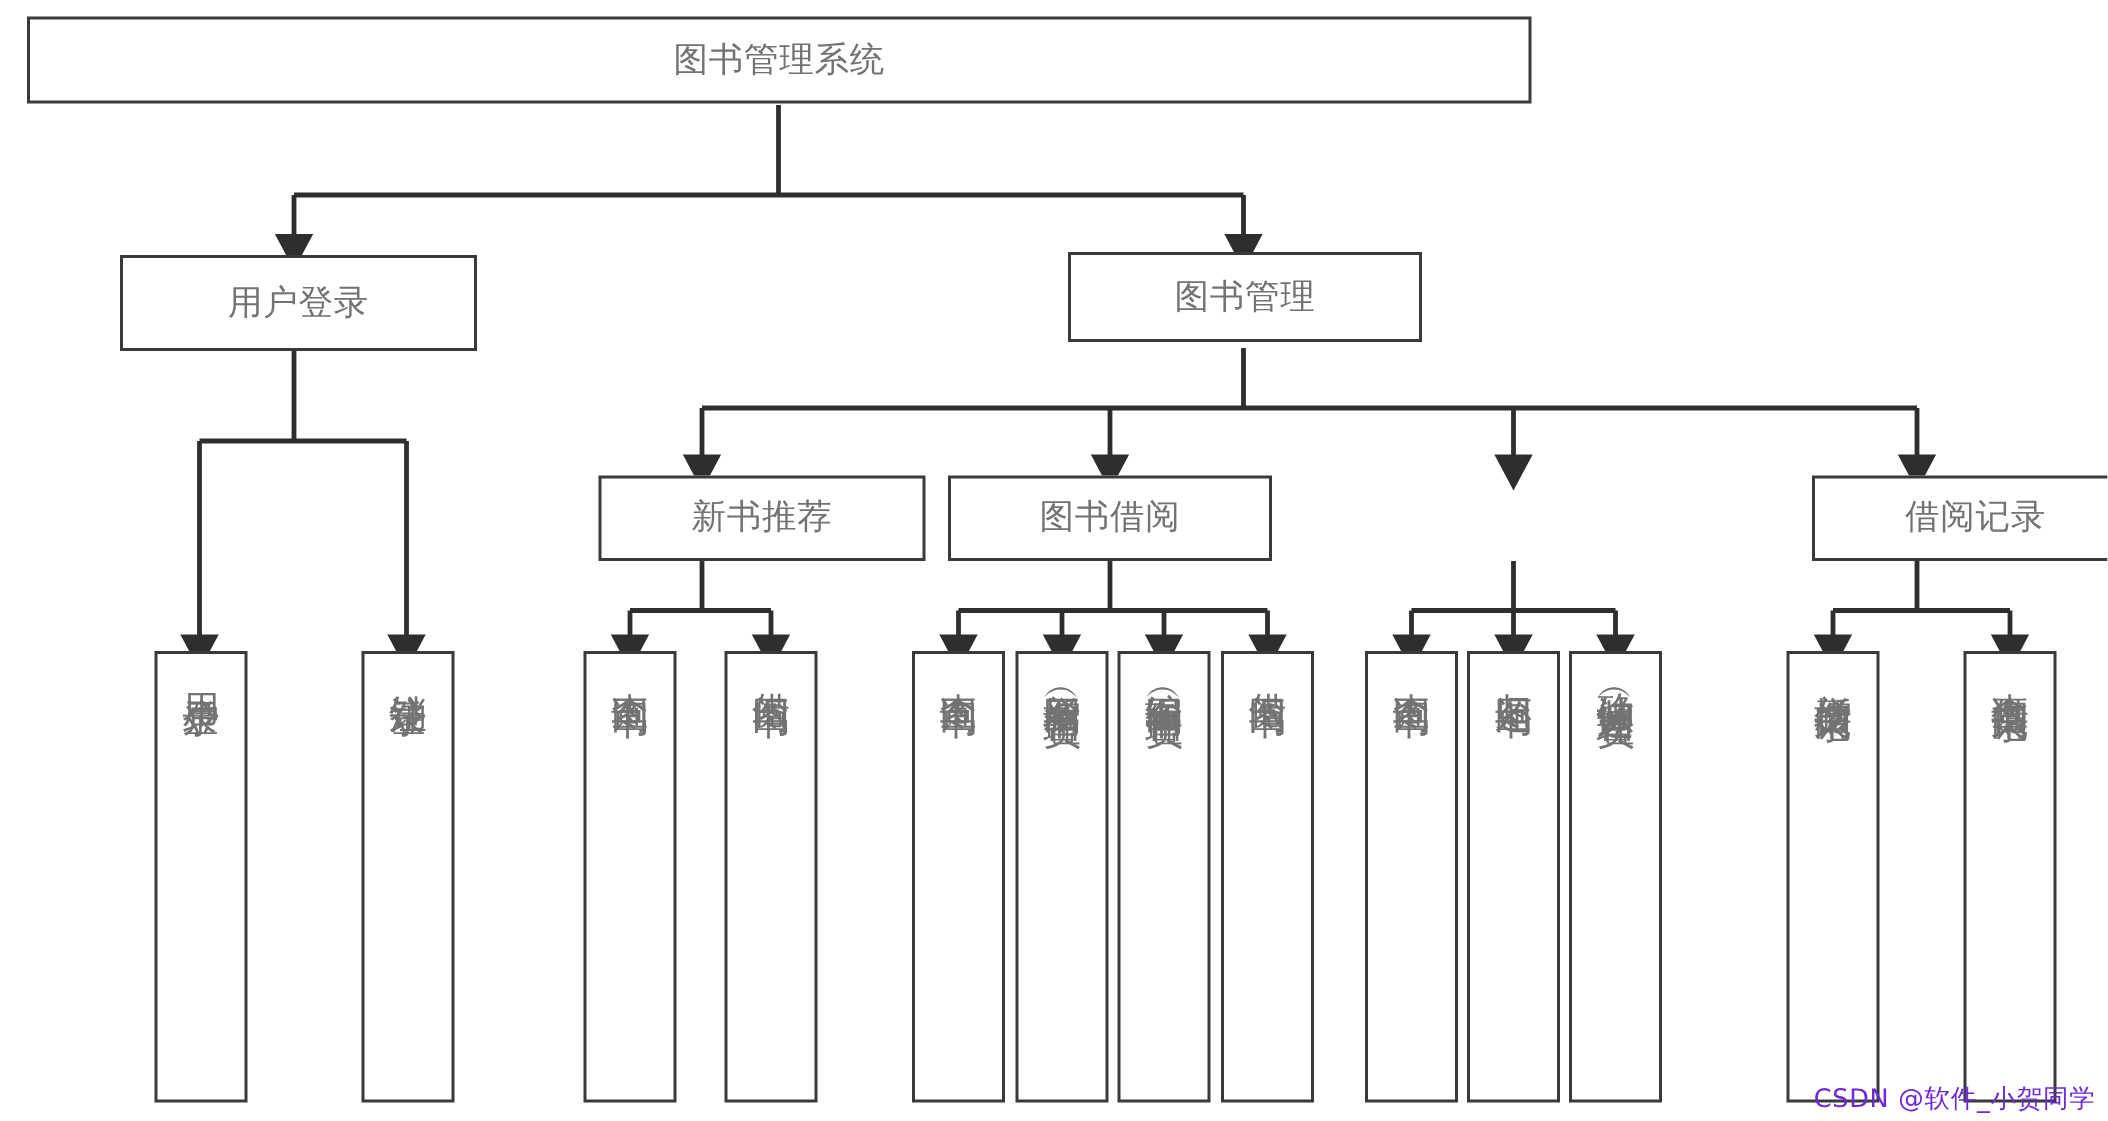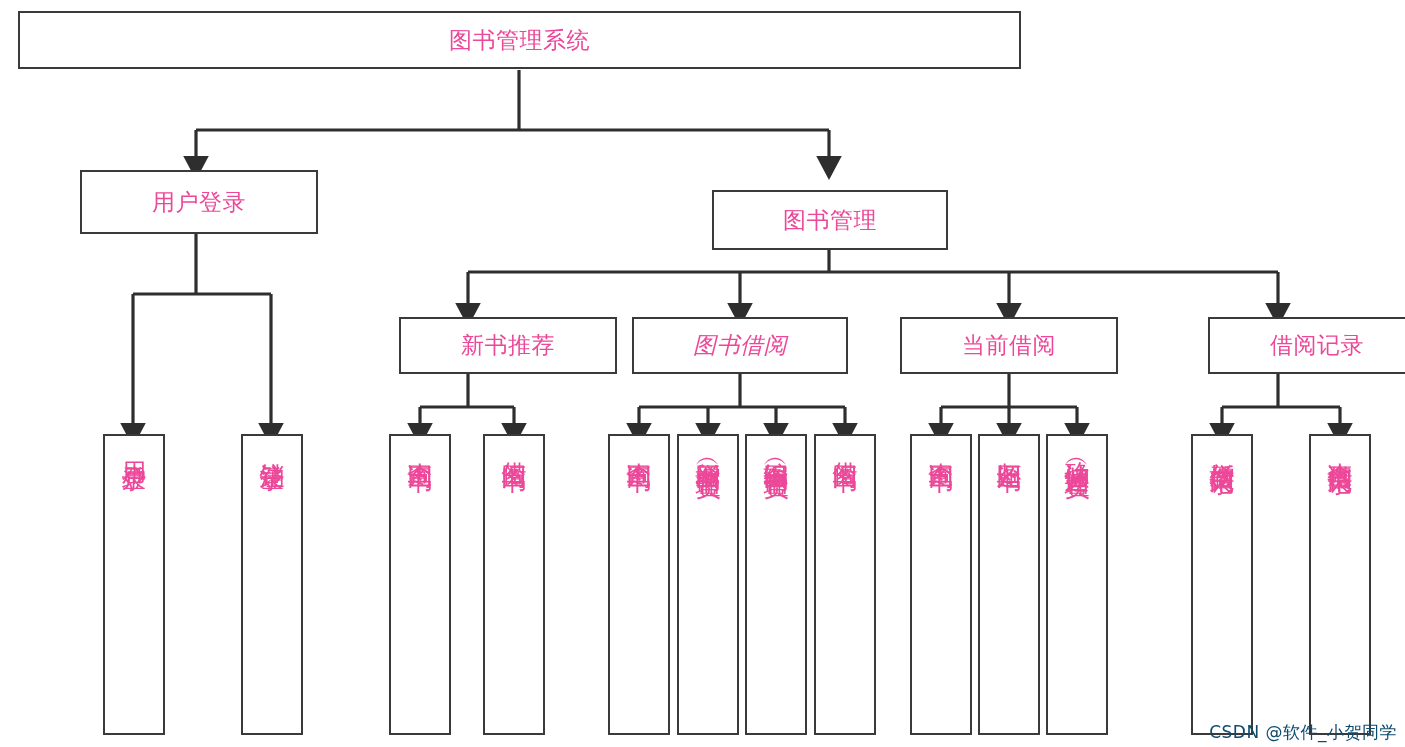--- a/index.html
+++ b/index.html
@@ -27,21 +27,21 @@
     pointer-events: none;
   }
   .node {
     position: absolute;
     box-sizing: border-box;
     border: 2.5px solid #3a3a3a;
     background: #ffffff;
     display: flex;
     align-items: center;
     justify-content: center;
-    color: #ec4899;
+    color: #737373;
     text-align: center;
   }
   .node .node-label {
     display: block;
     line-height: 1.08;
     letter-spacing: 0.5px;
   }
   .node.horiz .node-label {
     writing-mode: horizontal-tb;
     font-size: 23px;
@@ -59,21 +59,21 @@
     font-size: 25px;
     line-height: 1.0;
     letter-spacing: 2px;
     white-space: nowrap;
   }
   #watermark {
     position: absolute;
     right: 8px;
     bottom: 3px;
     font-size: 17px;
-    color: #0c4a6e;
+    color: #6d28d9;
     letter-spacing: 0.5px;
     white-space: nowrap;
     font-family: "DejaVu Sans", "Liberation Sans", sans-serif;
   }
 </style>
 </head>
 <body>
 
 <div id="diagram-root">
 
@@ -130,32 +130,29 @@
     </g>
   </svg>
 
   <div class="node horiz root" style="left:18px; top:11px; width:1003px; height:58px;">
     <span class="node-label">图书管理系统</span>
   </div>
 
   <div class="node horiz" style="left:80px; top:170px; width:238px; height:64px;">
     <span class="node-label">用户登录</span>
   </div>
-  <div class="node horiz" style="left:712px; top:190px; width:236px; height:60px;">
+  <div class="node horiz" style="left:712px; top:168px; width:236px; height:60px;">
     <span class="node-label">图书管理</span>
   </div>
 
   <div class="node horiz" style="left:360px; top:317px; width:218px; height:57px;margin-left:39px;">
     <span class="node-label">新书推荐</span>
   </div>
-  <div class="node horiz" style="left:632px; top:317px; width:216px; height:57px;font-style:italic;">
+  <div class="node horiz" style="left:632px; top:317px; width:216px; height:57px;">
     <span class="node-label">图书借阅</span>
-  </div>
-  <div class="node horiz" style="left:900px; top:317px; width:218px; height:57px;">
-    <span class="node-label">当前借阅</span>
   </div>
   <div class="node horiz" style="left:1170px; top:317px; width:218px; height:57px;margin-left:38px;">
     <span class="node-label">借阅记录</span>
   </div>
 
   <div class="node vert" style="left:103px; top:434px; width:62px; height:301px;">
     <span class="node-label">用户登录</span>
   </div>
   <div class="node vert" style="left:241px; top:434px; width:62px; height:301px;">
     <span class="node-label">注销登录</span>

